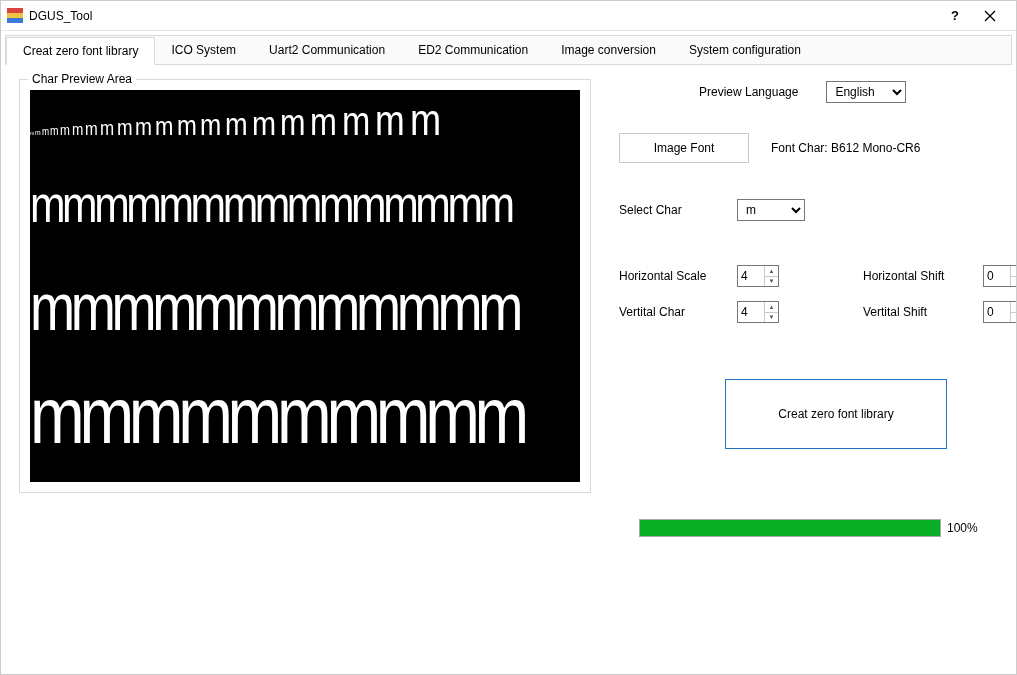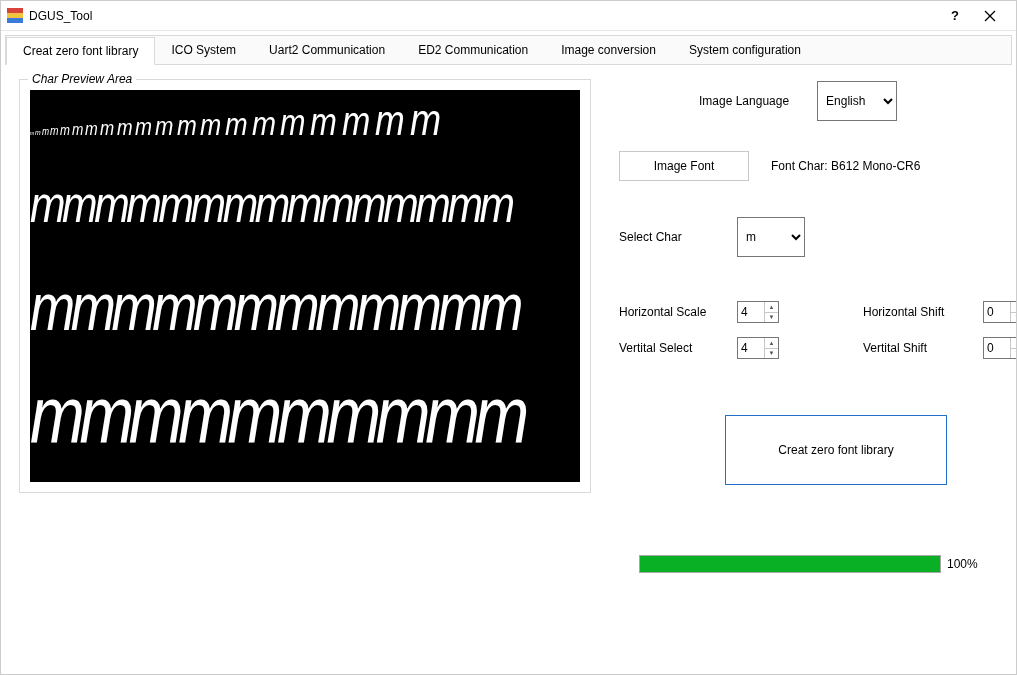--- a/index.html
+++ b/index.html
@@ -72,21 +72,20 @@
   }
 
   
   .content {
     display: flex;
     padding: 14px 14px;
     gap: 28px;
   }
   .preview-panel {
     width: 572px;
-    font-style: italic;
   }
   .group {
     border: 1px solid #d9d9d9;
     position: relative;
     padding: 10px;
   }
   .group-label {
     position: absolute;
     top: -8px; left: 8px;
     background: #fff;
@@ -121,21 +120,21 @@
     align-items: center;
     margin-bottom: 10px;
   }
   .row.lang { margin-left: 80px; margin-bottom: 30px; margin-top: 0; }
   .row.font { margin-bottom: 36px; }
   .row.char { margin-bottom: 44px; }
   .label { font-size: 12px; }
   .label-block { width: 118px; }
 
   select.dd {
-    height: 40px;
+    height: 22px;
     border: 1px solid #767676;
     background: #fff;
     font-family: inherit;
     font-size: 12px;
     padding: 1px 4px;
   }
   .lang select.dd { width: 80px; margin-left: 28px; }
 
   .btn {
     border: 1px solid #c8c8c8;
@@ -277,21 +276,21 @@
             <div class="preview-row" style="margin-top: 36px; font-size: 52px; letter-spacing: -0.08em; transform: scaleX(0.82); transform-origin: left center;">mmmmmmmmmmmmmmm</div>
             <div class="preview-row" style="margin-top: 44px; font-size: 66px; letter-spacing: -0.08em; transform: scaleX(0.82); transform-origin: left center;">mmmmmmmmmmmm</div>
             <div class="preview-row" style="margin-top: 36px; font-size: 80px; letter-spacing: -0.08em; transform: scaleX(0.82); transform-origin: left center;">mmmmmmmmmm</div>
           </div>
     </div>
   </div>
 
   <div class="controls">
 
     <div class="row lang">
-      <span class="label">Image Language</span>
+      <span class="label">Preview Language</span>
       <select class="dd">
         <option>English</option>
       </select>
     </div>
 
     <div class="row font">
       <button class="btn selectfont">Image Font</button>
       <span class="fontname">Font Char: B612 Mono-CR6</span>
     </div>
 
@@ -314,21 +313,21 @@
       <span></span>
       <span class="label">Horizontal Shift</span>
       <div class="spin">
         <input value="0" style="">
         <div class="arrows">
               <div>▲</div>
               <div>▼</div>
             </div>
       </div>
 
-      <span class="label">Vertital Select</span>
+      <span class="label">Vertital Char</span>
       <div class="spin">
         <input value="4" style="">
         <div class="arrows">
               <div>▲</div>
               <div>▼</div>
             </div>
       </div>
       <span></span>
       <span class="label">Vertital Shift</span>
       <div class="spin">

